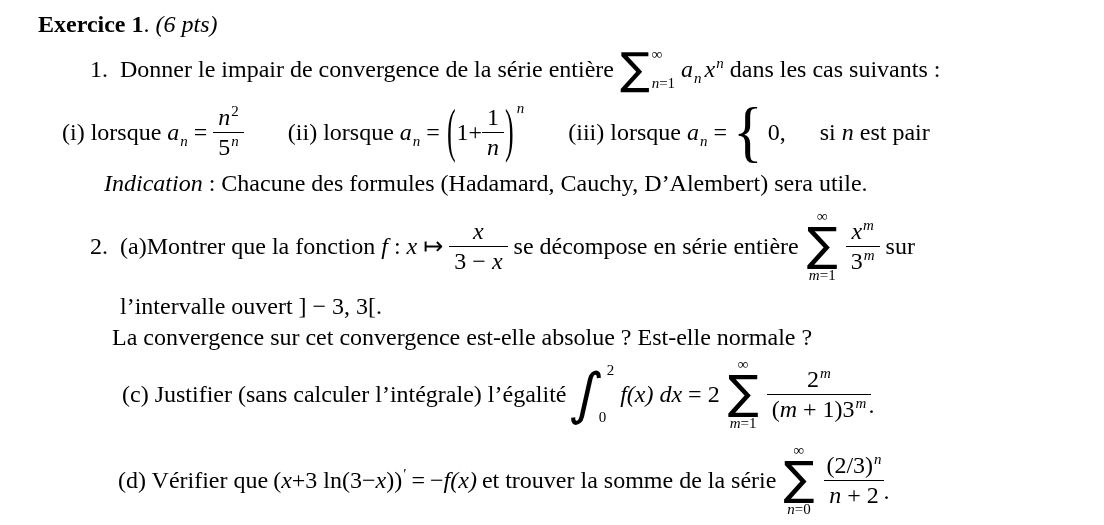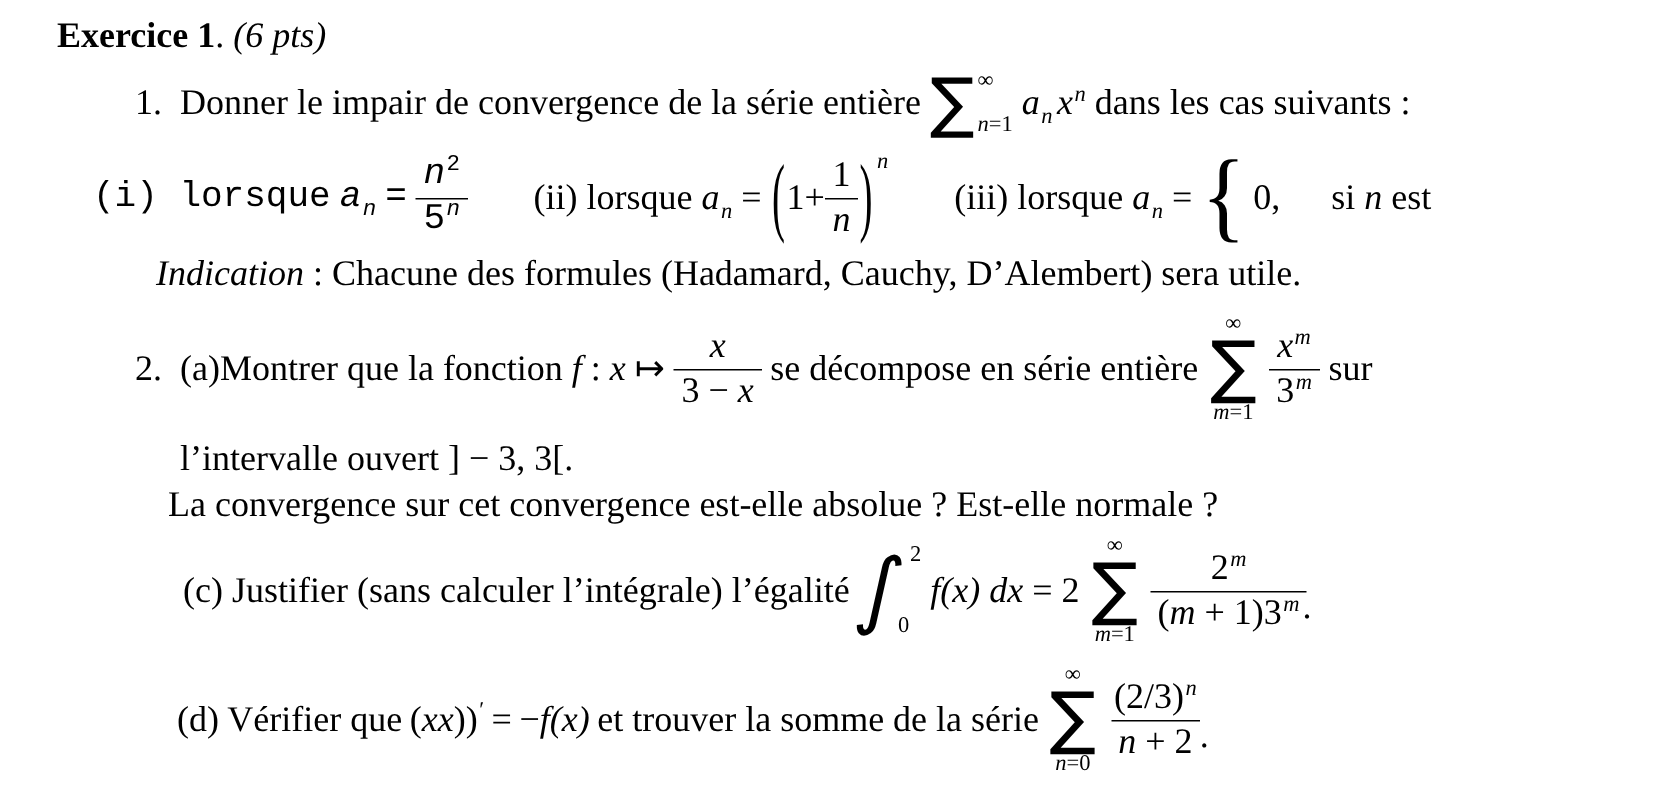--- a/index.html
+++ b/index.html
@@ -92,21 +92,21 @@
         <span class="v">a</span>
         <span class="sb v">n</span>
         <span class="v" style="margin-left:3px;">x</span>
         <span class="sp v">n</span>
       </span>
     <span>dans les cas suivants :</span>
   </div>
 
   <div class="line l-cases">
 
-    <span class="mgroup" style="margin-right:38px; column-gap:6px;font-family:Liberation Mono, monospace;">
+    <span class="mgroup" style="margin-right:38px; column-gap:6px;">
       <span>(i) lorsque</span>
       <span class="tight">
           <span class="v">a</span>
           <span class="sb v">n</span>
         </span>
       <span>=</span>
       <span class="frac">
         <span class="num"><span class="v">n</span><span class="sp">2</span></span>
         <span class="den"><span>5</span><span class="sp v">n</span></span>
       </span>
@@ -212,20 +212,21 @@
       </span>
       <span class="after-period">.</span>
     </span>
   </div>
 
   <div class="line l-d">
     <span>(d) Vérifier que</span>
     <span class="tight">
         <span>(</span>
         <span class="v">x</span>
+        <span>+3 ln(3−</span>
         <span class="v">x</span>
         <span>))</span>
         <span class="sp">′</span>
       </span>
     <span>=</span>
     <span class="tight">
         <span>−</span>
         <span class="v">f(x)</span>
       </span>
     <span>et trouver la somme de la série</span>

